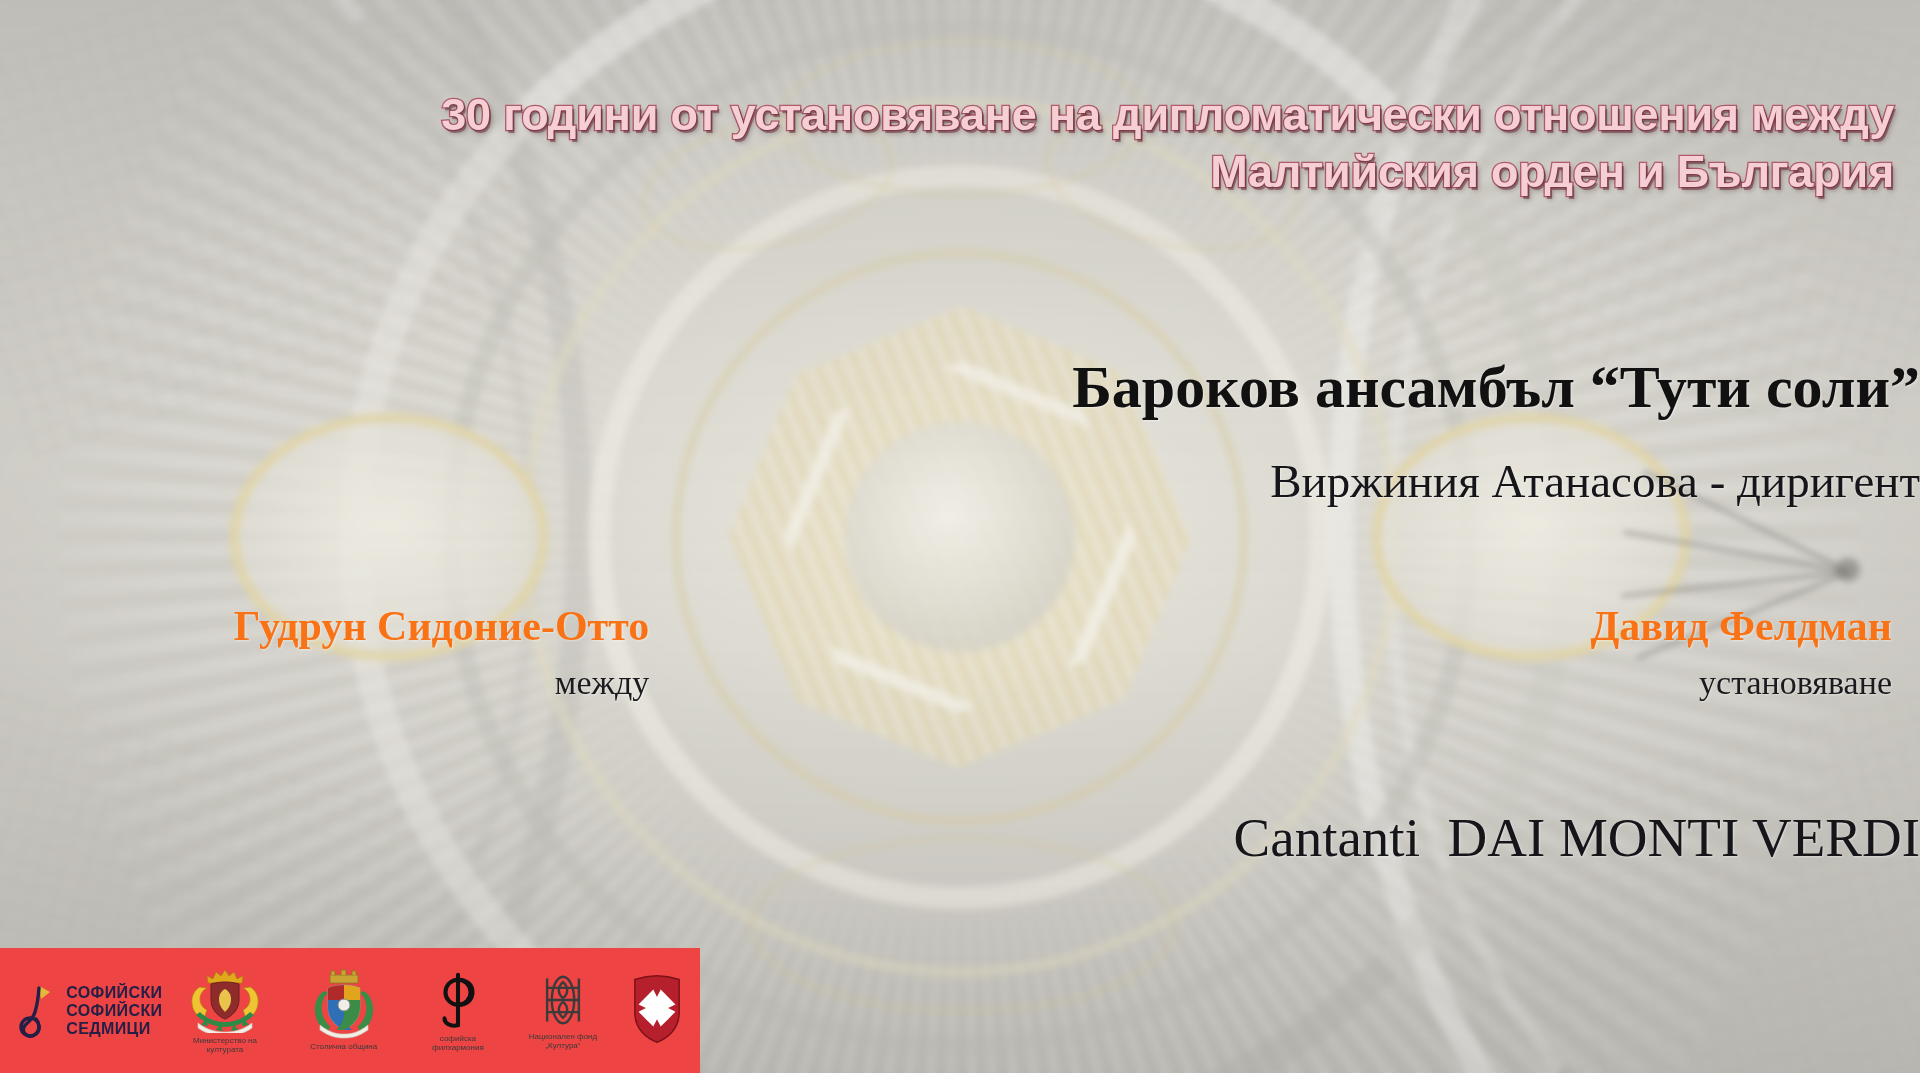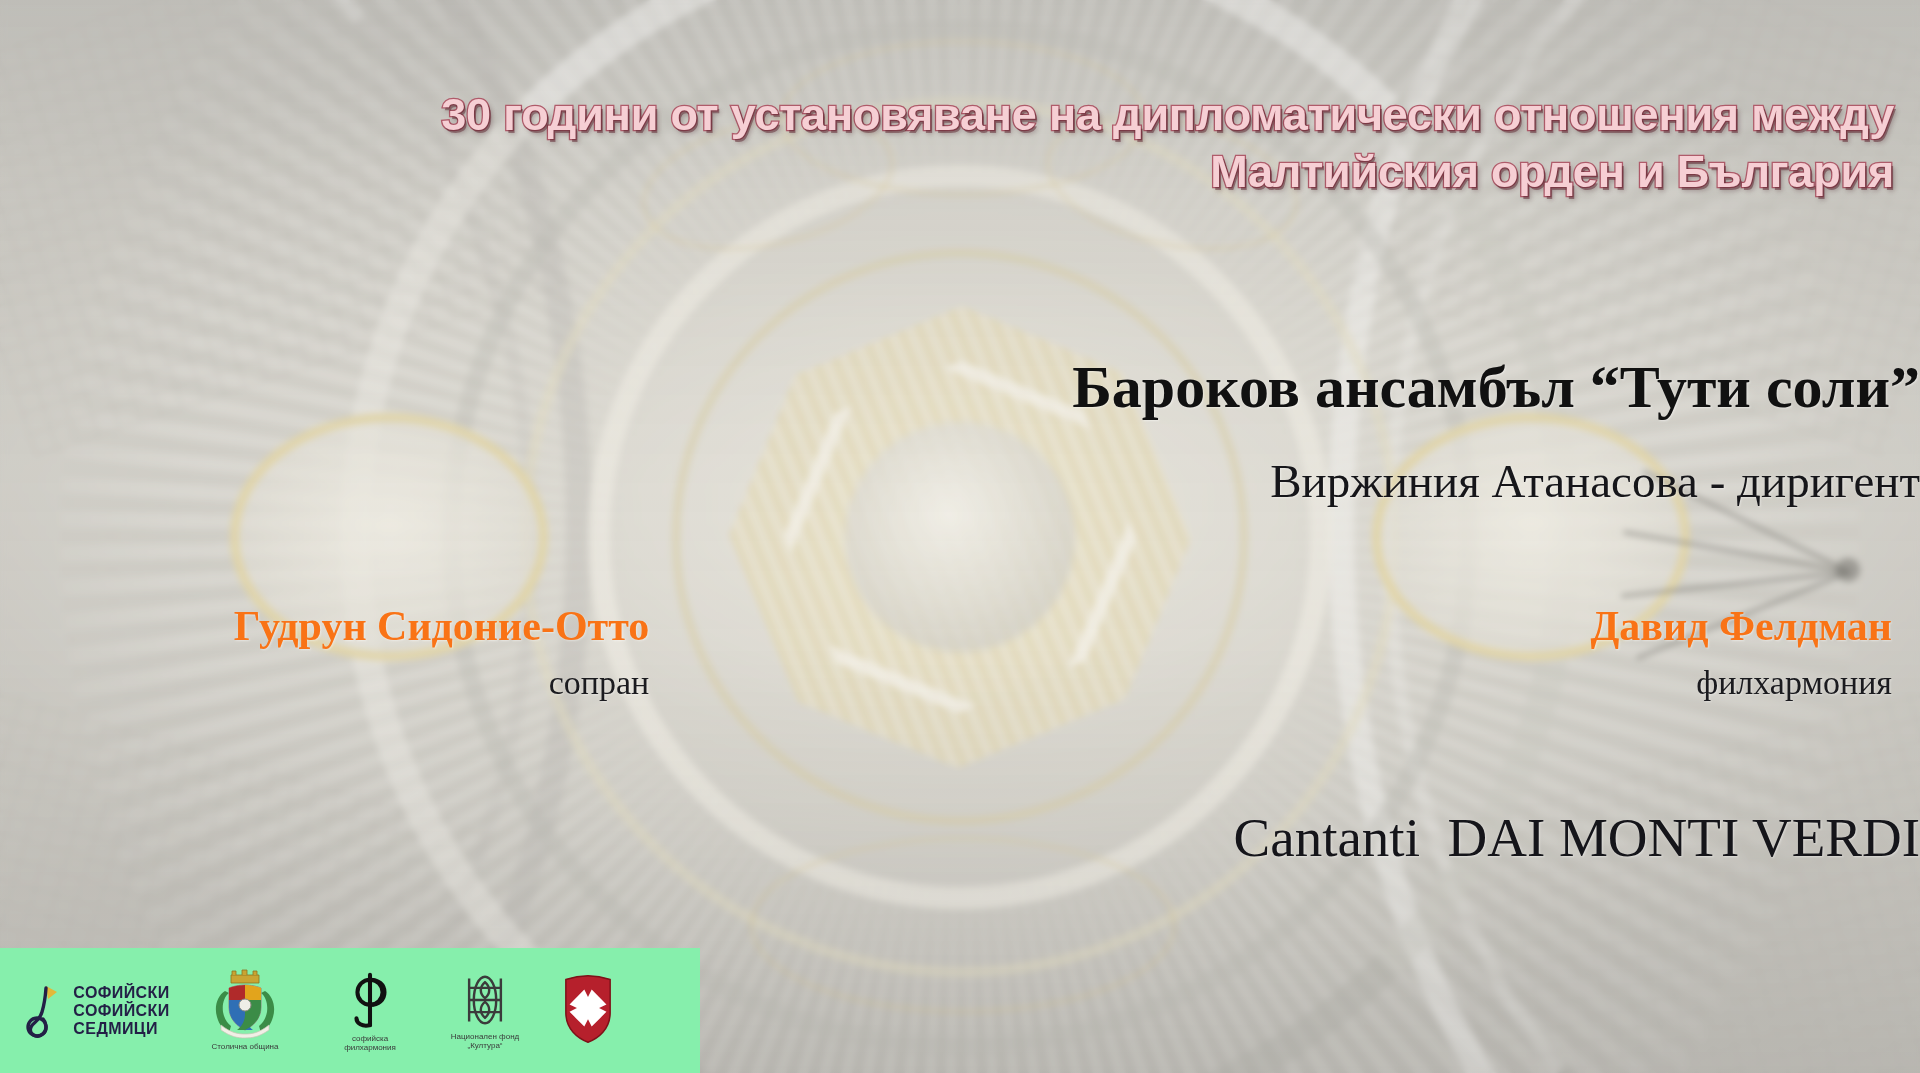--- a/index.html
+++ b/index.html
@@ -264,21 +264,21 @@
   #cantanti .ct-a { font-style: normal; }
   #cantanti .ct-b { }
 
   
   #logobar {
     position:absolute;
     left:0;
     bottom:0;
     width: 700px;
     height: 125px;
-    background: #86efac;
+    background: #ef4444;
     display:flex;
     align-items:center;
     padding-left: 10px;
     box-sizing:border-box;
   }
   .logo {
     display:flex;
     flex-direction:column;
     align-items:center;
     justify-content:center;
@@ -373,25 +373,25 @@
       <span class="hl-line">Малтийския орден и България</span>
     </div>
 
     <div id="ensemble-name">Бароков ансамбъл “Тути соли”</div>
 
     <div id="conductor">Виржиния Атанасова - диригент</div>
 
     <div id="performers">
       <div class="performer">
         <div class="performer-name">Гудрун Сидоние-Отто</div>
-        <div class="performer-role">сопран</div>
+        <div class="performer-role">между</div>
       </div>
       <div class="performer">
         <div class="performer-name">Давид Фелдман</div>
-        <div class="performer-role">филхармония</div>
+        <div class="performer-role">установяване</div>
       </div>
     </div>
 
     <div id="cantanti">
       <span class="ct-a">Cantanti</span>&nbsp;&nbsp;<span class="ct-b">DAI MONTI VERDI</span>
     </div>
 
   </div>
 
   <div id="logobar">
@@ -404,20 +404,41 @@
           <circle cx="13" cy="45" r="9" fill="none" stroke="#231f46" stroke-width="3.4"></circle>
         </svg>
       </span>
       <span class="smw-text">
         <span>СОФИЙСКИ</span><br>
         <span>СОФИЙСКИ</span><br>
         <span>СЕДМИЦИ</span>
       </span>
     </div>
 
+    <div class="logo" id="logo-ministry">
+      <span>
+        <svg viewBox="0 0 86 66" width="86" height="66">
+
+          <path d="M43 3 l4 6 5-4 3 7 6-3 -1 7 -34 0 -1 -7 6 3 3-7 5 4z" fill="#e0a81c" stroke="#b07f10" stroke-width="0.8"></path>
+
+          <path d="M18 20 c-6 3 -9 10 -8 17 1 8 6 13 12 15 l3 -9 c-4 -2 -7 -6 -7 -11 0 -5 3 -9 7 -11z" fill="#f0c335" stroke="#b07f10" stroke-width="0.8"></path>
+          <path d="M68 20 c6 3 9 10 8 17 -1 8 -6 13 -12 15 l-3 -9 c4 -2 7 -6 7 -11 0 -5 -3 -9 -7 -11z" fill="#f0c335" stroke="#b07f10" stroke-width="0.8"></path>
+
+          <path d="M43 15 c8 0 14 2 14 2 v16 c0 10 -7 16 -14 19 -7 -3 -14 -9 -14 -19 V17 s6 -2 14 -2z" fill="#8e2b2b" stroke="#6d1f1f" stroke-width="1"></path>
+
+          <path d="M43 22 c-4 2 -6 6 -6 10 0 6 3 10 6 13 3 -3 6 -7 6 -13 0 -4 -2 -8 -6 -10z" fill="#e8c44b"></path>
+
+          <path d="M14 48 c8 8 20 12 29 12 9 0 21 -4 29 -12 l-4 -3 c-7 7 -16 10 -25 10 -9 0 -18 -3 -25 -10z" fill="#2f8a45"></path>
+          <path d="M24 52 l-5 6 7 1z M38 57 l-4 6 7 1z M52 57 l4 6 -7 1z M62 52 l5 6 -7 1z" fill="#2f8a45"></path>
+
+          <path d="M16 56 c10 8 20 9 27 9 7 0 17 -1 27 -9 l0 5 c-10 7 -20 8 -27 8 -7 0 -17 -1 -27 -8z" fill="#f1efe6" stroke="#c9c5b4" stroke-width="0.7"></path>
+        </svg>
+      </span>
+      <span class="logo-cap">Министерство на културата</span>
+    </div>
 
     <div class="logo" id="logo-sofia">
       <span>
         <svg viewBox="0 0 80 70" width="80" height="70">
 
           <path d="M26 6 h28 v8 h-28z" fill="#c9a433" stroke="#8e7520" stroke-width="0.8"></path>
           <path d="M27 6 v-4 h4 v4 M37 6 v-5 h5 v5 M48 6 v-4 h4 v4" fill="#c9a433" stroke="#8e7520" stroke-width="0.8"></path>
 
           <path d="M20 22 c-8 5 -11 16 -8 26 2 8 7 13 12 16 l2 -7 c-4 -3 -7 -8 -8 -14 -1 -8 1 -15 6 -19z" fill="#3b8c47"></path>
           <path d="M60 22 c8 5 11 16 8 26 -2 8 -7 13 -12 16 l-2 -7 c4 -3 7 -8 8 -14 1 -8 -1 -15 -6 -19z" fill="#3b8c47"></path>

